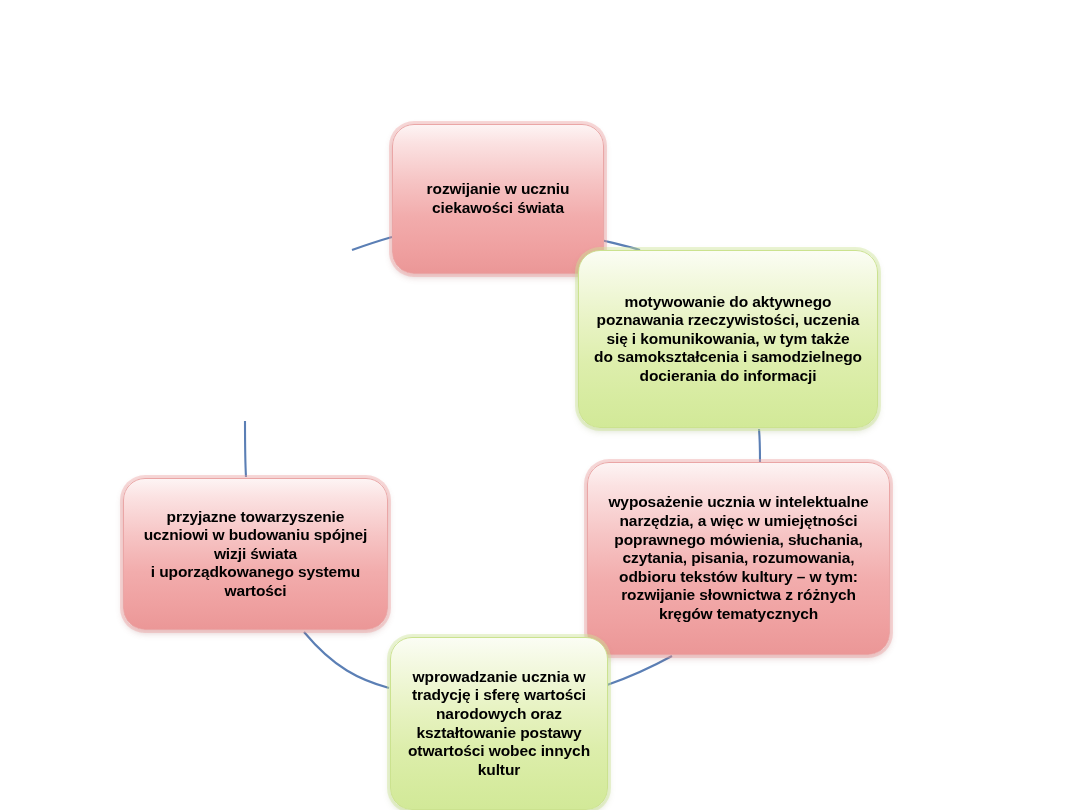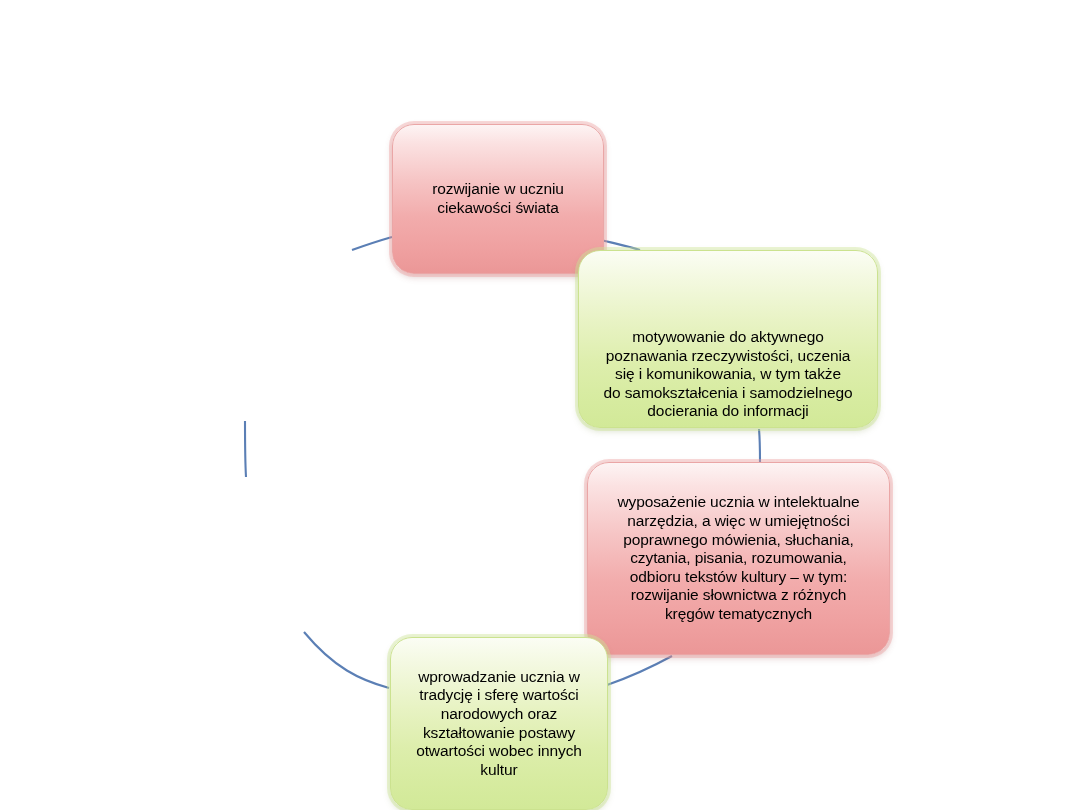--- a/index.html
+++ b/index.html
@@ -29,21 +29,21 @@
   }
   .node {
     position: absolute;
     box-sizing: border-box;
     display: flex;
     align-items: center;
     justify-content: center;
     text-align: center;
     border-radius: 22px;
     color: #000000;
-    font-weight: normal;
+    font-weight: bold;
     line-height: 1.2;
     padding: 6px 10px;
   }
   .node .node-label {
     display: block;
     white-space: pre-line;
     letter-spacing: -0.1px;
   }
   .pink {
     background: linear-gradient(180deg,
@@ -64,21 +64,21 @@
         #e8f3c4 40%,
         #ddeeac 64%,
         #d6eb9f 86%,
         #d2e998 100%);
     border: 1px solid #cbe28f;
     box-shadow: 0 0 0 3px rgba(205,228,150,0.42),
                 0 3px 7px rgba(120,140,70,0.28);
   }
   
   #node-top      { left: 392px; top: 124px; width: 212px; height: 150px; font-size: 15.5px; }
-  #node-right-up { left: 578px; top: 250px; width: 300px; height: 178px; font-size: 15.5px; align-items: flex-end; }
+  #node-right-up { left: 578px; top: 250px; width: 300px; height: 178px; font-size: 15.5px; }
   #node-right-dn { left: 587px; top: 462px; width: 303px; height: 193px; font-size: 15.5px; }
   #node-bottom   { left: 390px; top: 637px; width: 218px; height: 173px; font-size: 15.5px; }
   #node-left-dn  { left: 123px; top: 478px; width: 265px; height: 152px; font-size: 15.5px; }
   #node-left-up  { left: 152px; top: 248px; width: 248px; height: 172px; font-size: 15.5px; }
 </style>
 </head>
 <body>
 
 <div id="canvas">
 
@@ -122,15 +122,22 @@
 
   <div class="node green" id="node-bottom">
     <span class="node-label">wprowadzanie ucznia w
 tradycję i sferę wartości
 narodowych oraz
 kształtowanie postawy
 otwartości wobec innych
 kultur</span>
   </div>
 
+  <div class="node pink" id="node-left-dn">
+    <span class="node-label">przyjazne towarzyszenie
+uczniowi w budowaniu spójnej
+wizji świata
+i uporządkowanego systemu
+wartości</span>
+  </div>
 
 
 </div>
 
 </body></html>

